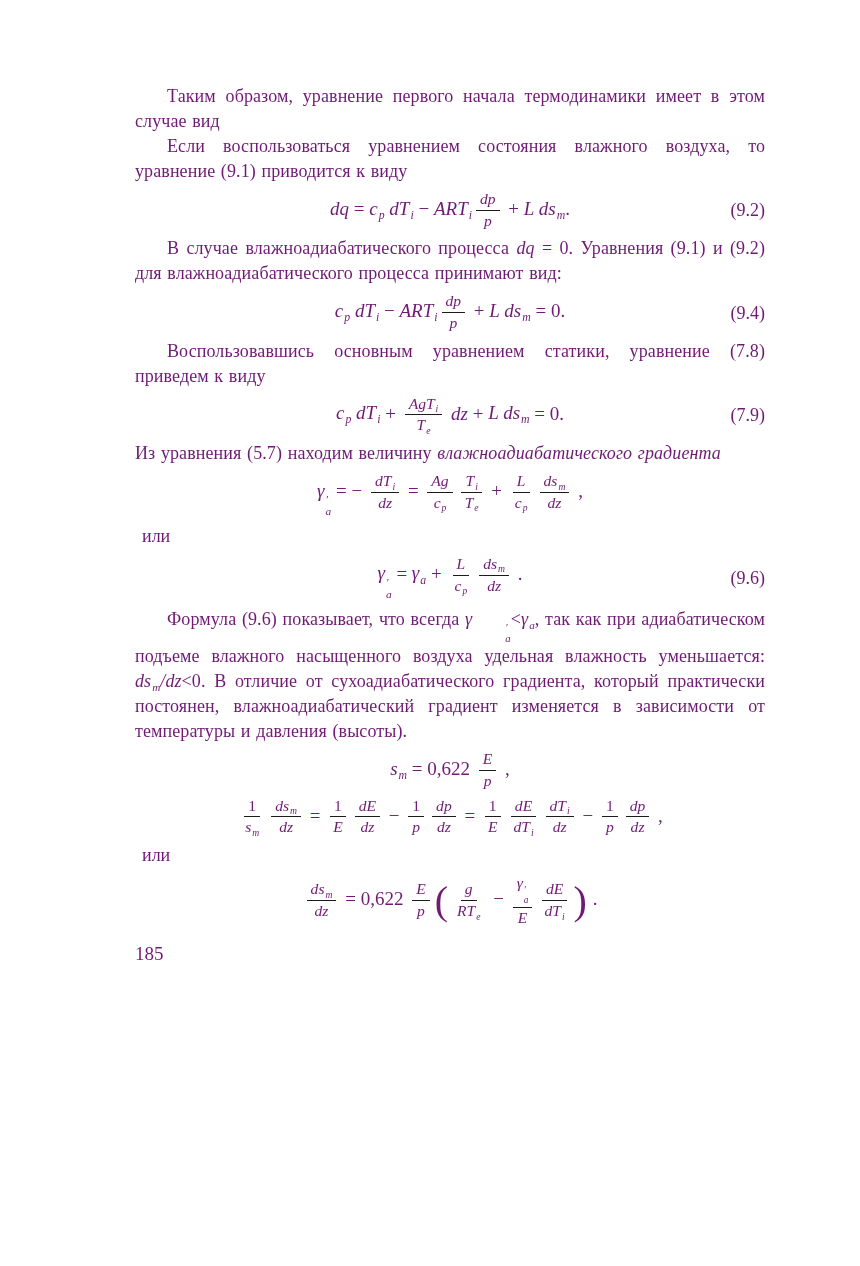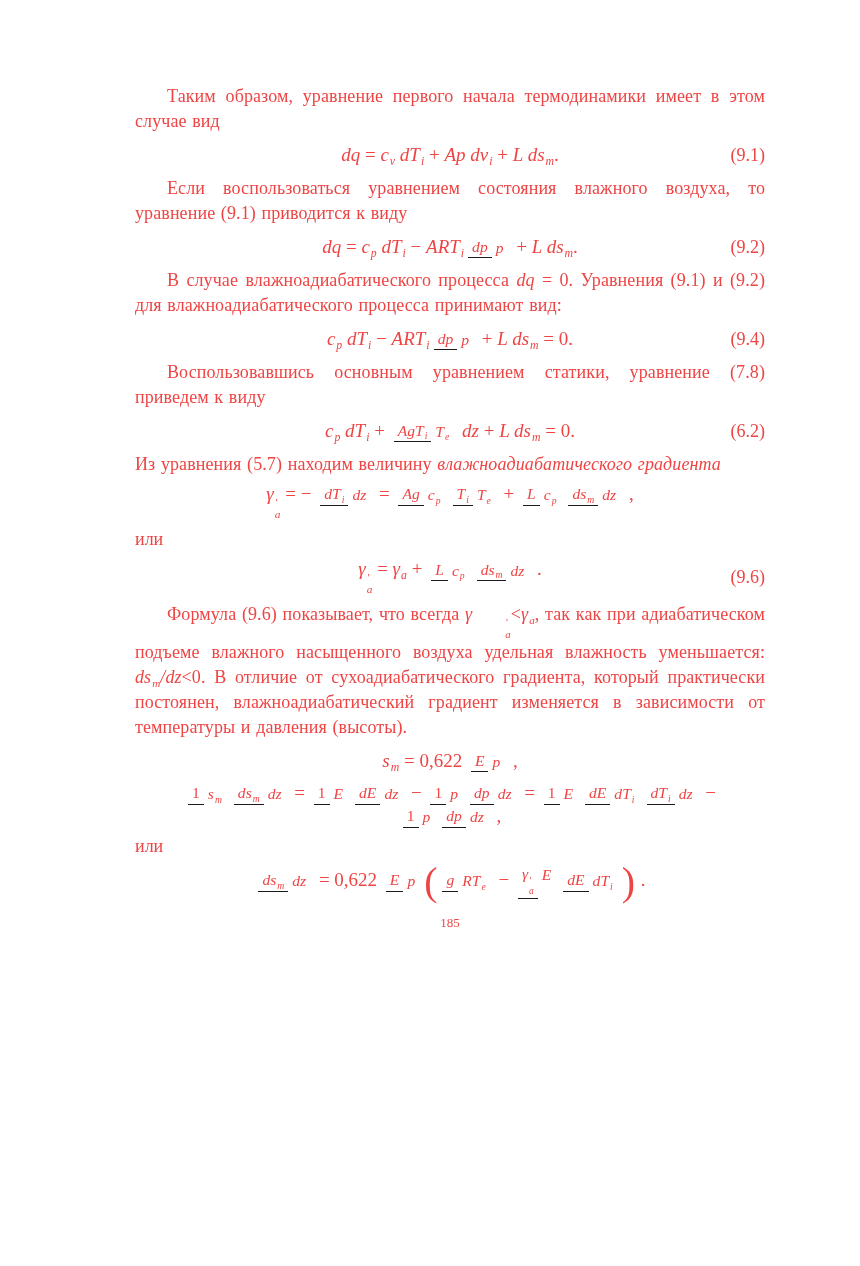--- a/index.html
+++ b/index.html
@@ -1,20 +1,20 @@
 <!DOCTYPE html>
 <html lang="ru"><head>
 <meta charset="utf-8">
 <style>
   html,body{margin:0;padding:0;background:#ffffff;}
   .page{
     position:relative;
     width:860px;height:1266px;
     background:#ffffff;
-    color:#ef4444;
+    color:#701a75;
     font-family:"Liberation Serif","DejaVu Serif",serif;
     overflow:hidden;
   }
   .content{
     position:absolute;
     left:135px;top:84px;
     width:630px;
   }
   .para{
     margin:0;
@@ -56,22 +56,22 @@
     font-size:19px;
     min-height:30px;
   }
   .eq-body{
     display:inline-block;
     text-align:center;
     max-width:540px;
   }
   .frac{
     display:inline-flex;
-    flex-direction:row;
-    align-items:flex-start;
+    flex-direction:column;
+    align-items:center;
     vertical-align:middle;
     margin:0 4px;
     font-size:0.82em;
     line-height:1.2;
   }
   .frac .num{
     display:block;
     border-bottom:1.2px solid #1b1b1b;
     padding:0 4px 1px;
     text-align:center;
@@ -93,41 +93,37 @@
   .eq-tag{
     position:absolute;
     right:0;
     top:50%;
     transform:translateY(-50%);
     font-size:18px;
   }
   .connector{
     font-size:18px;
     line-height:25px;
-    margin:2px 0;
+    margin:2px 7px;
     text-align:left;
   }
   .page-number{
     margin-top:16px;
-    text-align:center;
-    font-size:13px;
+    text-align:left;
+    font-size:19px;
   }
 </style>
 </head>
 <body>
 
 <div class="page">
   <div class="content">
 
     <p class="para indent"><span class="mn">Таким образом, уравнение первого начала термо­динамики имеет в этом случае вид</span></p>
 
-    <div class="eq">
-      <span class="eq-body"><span class="mi">dq</span><span class="mn"> = </span><span class="mi">c<span class="sb">v</span></span><span class="mi"> dT<span class="sb">i</span></span><span class="mn"> + </span><span class="mi">Ap dv<span class="sb">i</span></span><span class="mn"> + </span><span class="mi">L ds<span class="sb">m</span></span><span class="mn">.</span></span>
-      <span class="eq-tag">(9.1)</span>
-    </div>
 
     <p class="para indent"><span class="mn">Если воспользоваться уравнением состояния влажного воз­духа, то уравнение (9.1) приводится к виду</span></p>
 
     <div class="eq">
       <span class="eq-body"><span class="mi">dq</span><span class="mn"> = </span><span class="mi">c<span class="sb">p</span></span><span class="mi"> dT<span class="sb">i</span></span><span class="mn"> − </span><span class="mi">ART<span class="sb">i</span></span><span class="frac">
             <span class="num"><span class="mi">dp</span></span>
             <span class="den"><span class="mi">p</span></span>
           </span><span class="mn"> + </span><span class="mi">L ds<span class="sb">m</span></span><span class="mn">.</span></span>
       <span class="eq-tag">(9.2)</span>
     </div>
@@ -143,21 +139,21 @@
       <span class="eq-tag">(9.4)</span>
     </div>
 
     <p class="para indent"><span class="mn">Воспользовавшись основным уравнением статики, уравнение (7.8) приведем к виду</span></p>
 
     <div class="eq">
       <span class="eq-body"><span class="mi">c<span class="sb">p</span></span><span class="mi"> dT<span class="sb">i</span></span><span class="mn"> + </span><span class="frac">
             <span class="num"><span class="mi">AgT<span class="sb">i</span></span></span>
             <span class="den"><span class="mi">T<span class="sb">e</span></span></span>
           </span><span class="mi"> dz</span><span class="mn"> + </span><span class="mi">L ds<span class="sb">m</span></span><span class="mn"> = 0.</span></span>
-      <span class="eq-tag">(6.2)</span>
+      <span class="eq-tag">(7.9)</span>
     </div>
 
     <p class="para"><span class="mn">Из уравнения (5.7) находим величину </span><span class="mi">влажно­адиабатического градиента</span></p>
 
     <div class="eq">
       <span class="eq-body"><span class="mi">γ<span class="ss">
               <span>′</span>
               <span>a</span>
             </span></span><span class="mn"> = − </span><span class="frac">
             <span class="num"><span class="mi">dT<span class="sb">i</span></span></span>

